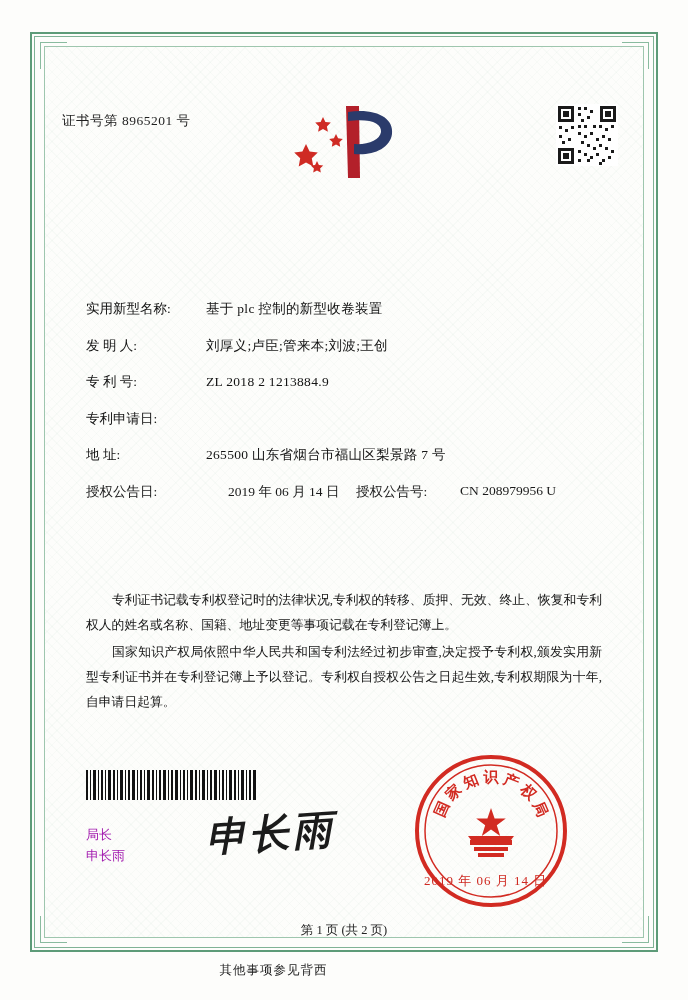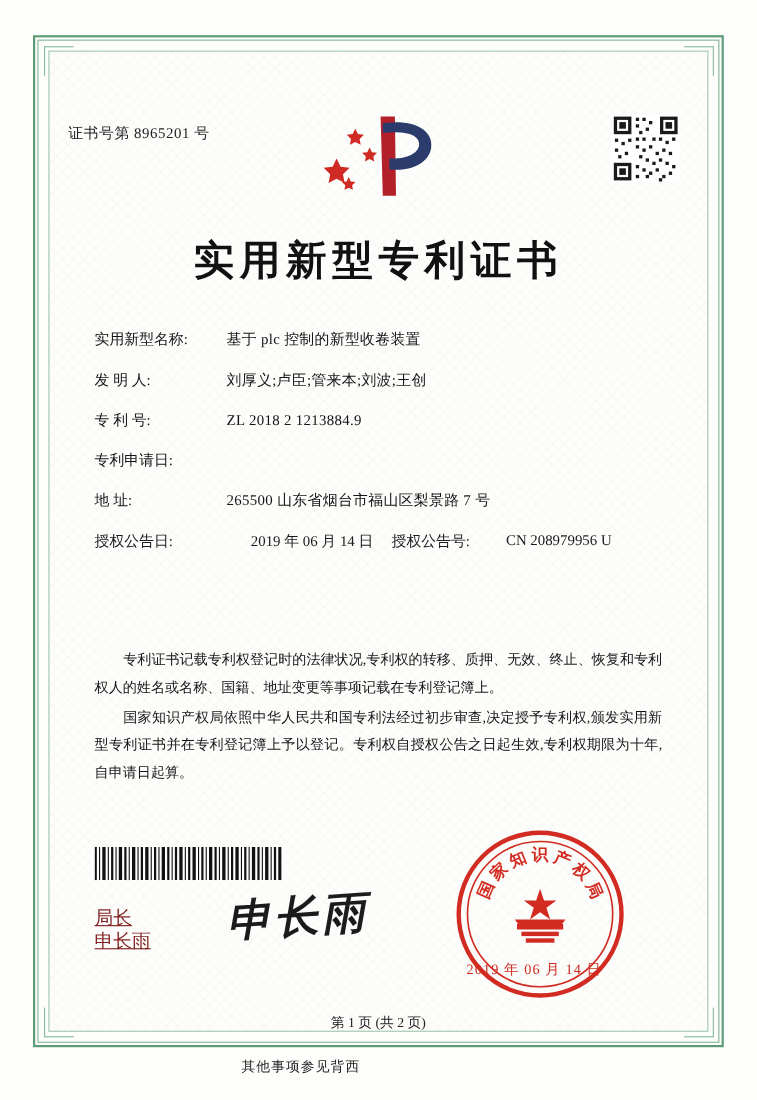--- a/index.html
+++ b/index.html
@@ -150,24 +150,23 @@
   .barcode {
     position: absolute;
     left: 86px; top: 770px;
     width: 170px; height: 30px;
   }
 
   
   .sig-label {
     position: absolute;
     left: 86px; top: 824px;
-    font-size: 17px;
+    font-size: 13px;
     line-height: 21px;
-    color: #7f1d1d;
-    text-decoration: underline;
+    color: #a21caf;
   }
   .sig-script {
     position: absolute;
     left: 206px; top: 806px;
     font-size: 40px;
     font-family: "DejaVu Serif", serif;
     font-style: italic;
     font-weight: bold;
     color: #1b1b1b;
     transform: rotate(-4deg);
@@ -281,21 +280,20 @@
         <rect x="34" y="52" width="3" height="3"></rect>
       <rect x="40" y="49" width="3" height="3"></rect>
         <rect x="46" y="55" width="3" height="3"></rect>
         <rect x="52" y="52" width="3" height="3"></rect>
       <rect x="22" y="55" width="3" height="3"></rect>
         <rect x="31" y="55" width="3" height="3"></rect>
         <rect x="43" y="58" width="3" height="3"></rect>
     </g>
   </svg>
 
-  <div class="title">实用新型专利证书</div>
 
   <div class="fields">
     <div class="frow wide">
       <span class="flabel">实用新型名称:</span>
       <span class="fvalue">基于 plc 控制的新型收卷装置</span>
     </div>
     <div class="frow wide">
       <span class="flabel">发 明 人:</span>
       <span class="fvalue">刘厚义;卢臣;管来本;刘波;王创</span>
     </div>

